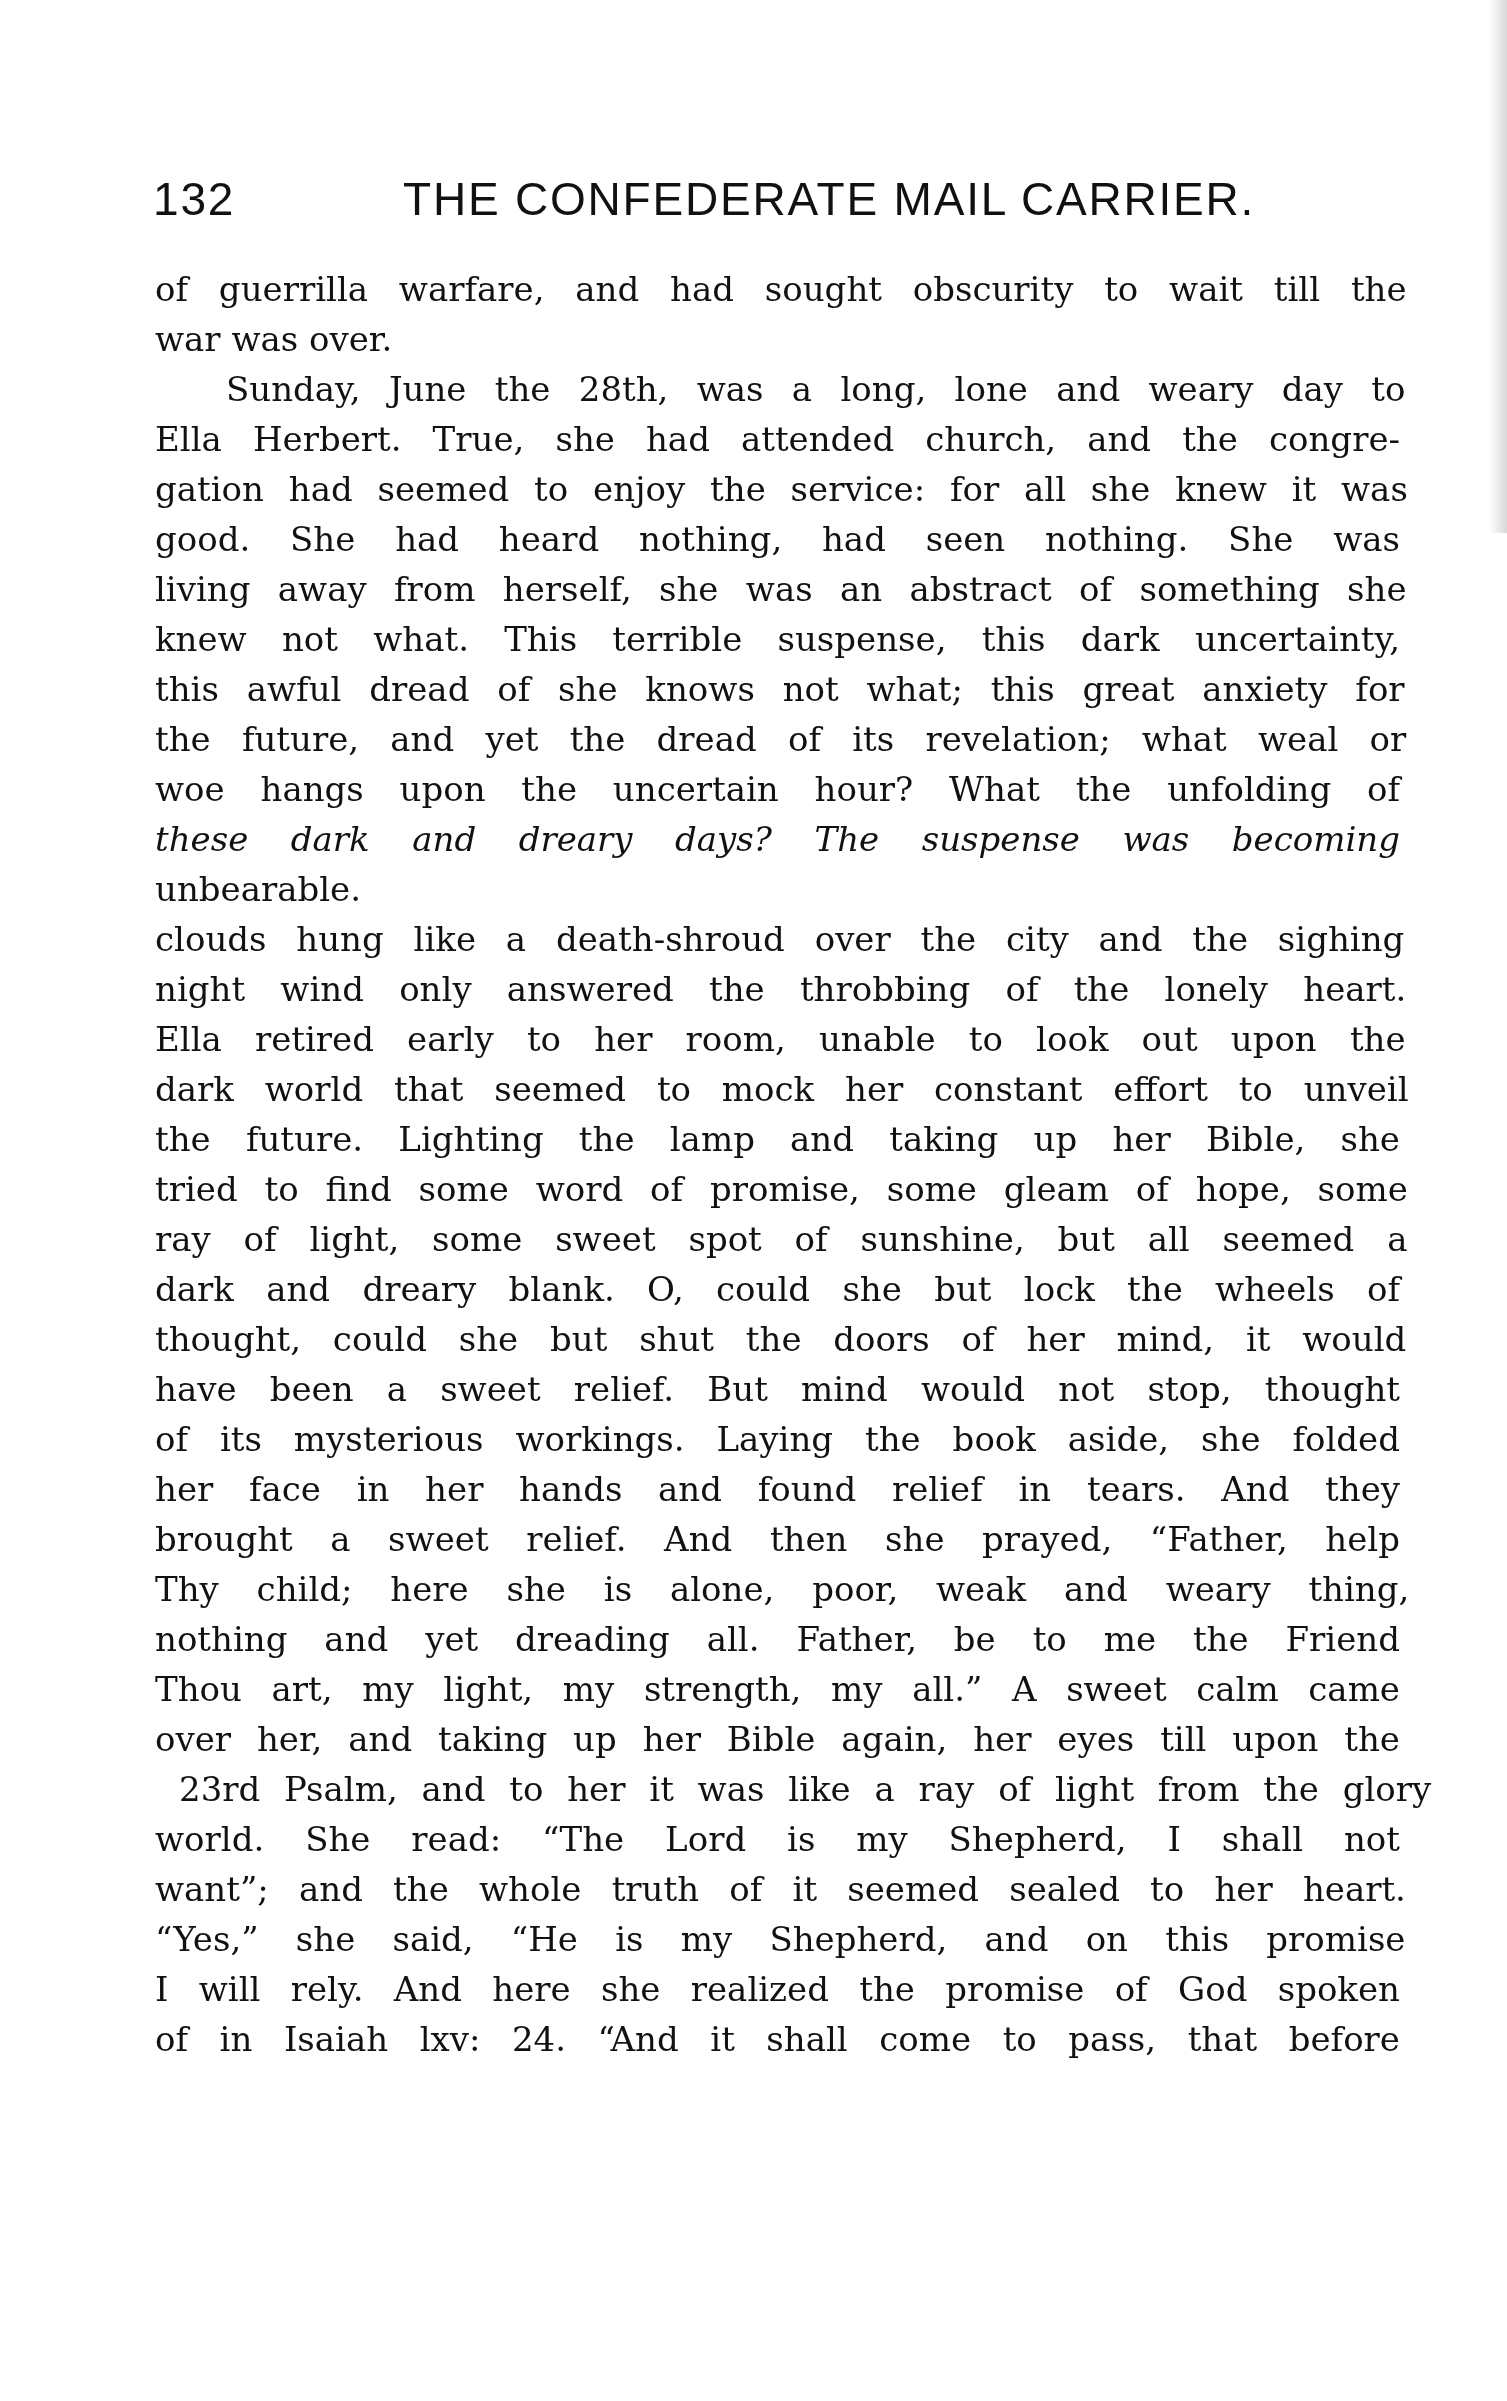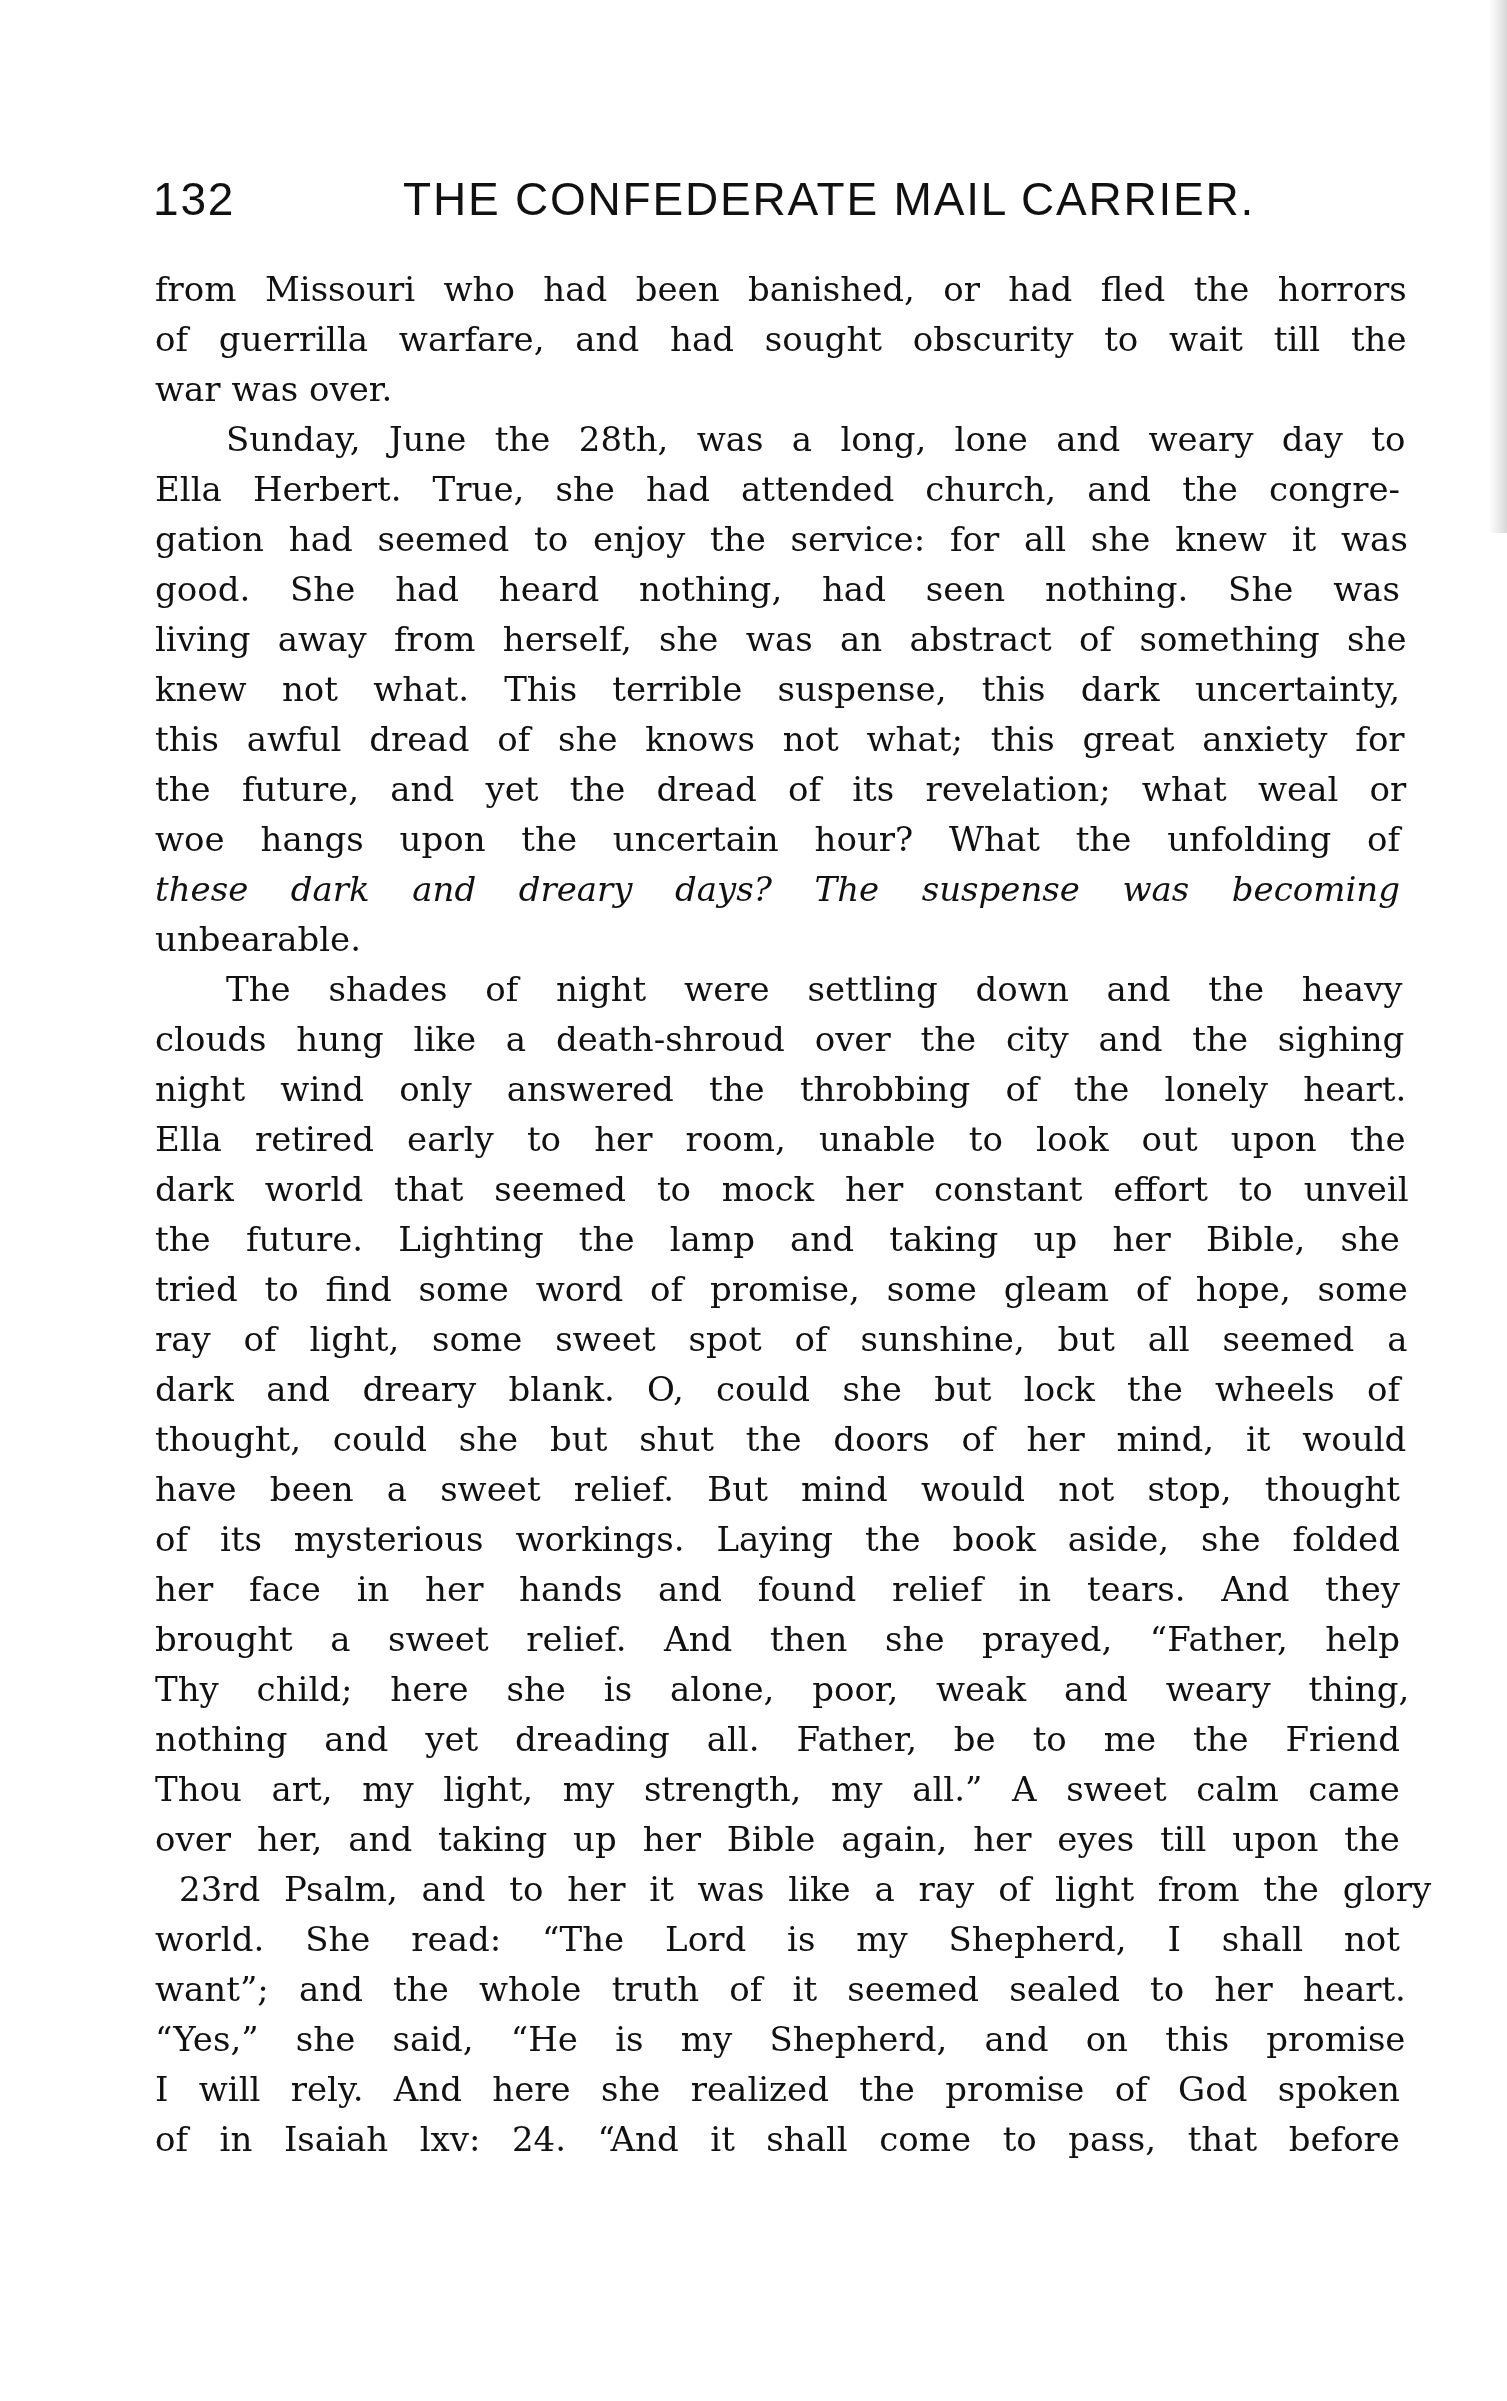--- a/index.html
+++ b/index.html
@@ -31,35 +31,33 @@
 <body>
 
 <div class="edge"></div>
 
 <div class="header">
   <span class="page-num">132</span>
   <span class="running-title">THE CONFEDERATE MAIL CARRIER.</span>
 </div>
 
 <div class="body-text" id="body-text">
-    <span class="line" style="display: block; word-spacing: 17.6px;">from Missouri who had been banished, or had fled the horrors</span>
     <span class="line" style="display: block; word-spacing: 20px;">of guerrilla warfare, and had sought obscurity to wait till the</span>
     <span class="line last">war was over.</span>
     <span class="line indent" style="display: block; word-spacing: 17.5px;">Sunday, June the 28th, was a long, lone and weary day to</span>
     <span class="line" style="display: block; word-spacing: 18px;">Ella Herbert.  True, she had attended church, and the congre-</span>
     <span class="line" style="display: block; word-spacing: 14px;">gation had seemed to enjoy the service: for all she knew it was</span>
     <span class="line" style="display: block; word-spacing: 22px;">good.  She had heard nothing, had seen nothing.  She was</span>
     <span class="line" style="display: block; word-spacing: 16.5px;">living away from herself, she was an abstract of something she</span>
     <span class="line" style="display: block; word-spacing: 21px;">knew not what.  This terrible suspense, this dark uncertainty,</span>
     <span class="line" style="display: block; word-spacing: 17px;">this awful dread of she knows not what; this great anxiety for</span>
     <span class="line" style="display: block; word-spacing: 20.4px;">the future, and yet the dread of its revelation; what weal or</span>
     <span class="line" style="display: block; word-spacing: 22px;">woe hangs upon the uncertain hour?  What the unfolding of</span>
     <span class="line" style="display: block; word-spacing: 28px; font-style: italic;">these dark and dreary days?  The suspense was becoming</span>
     <span class="line last">unbearable.</span>
-    <span class="line indent" style="display: block; word-spacing: 27px;">The shades of night were settling down and the heavy</span>
     <span class="line" style="display: block; word-spacing: 19px;">clouds hung like a death-shroud over the city and the sighing</span>
     <span class="line" style="display: block; word-spacing: 24.4px;">night wind only answered the throbbing of the lonely heart.</span>
     <span class="line" style="display: block; word-spacing: 22.3px;">Ella retired early to her room, unable to look out upon the</span>
     <span class="line" style="display: block; word-spacing: 20px;">dark world that seemed to mock her constant effort to unveil</span>
     <span class="line" style="display: block; word-spacing: 22px;">the future.  Lighting the lamp and taking up her Bible, she</span>
     <span class="line" style="display: block; word-spacing: 16px;">tried to find some word of promise, some gleam of hope, some</span>
     <span class="line" style="display: block; word-spacing: 22px;">ray of light, some sweet spot of sunshine, but all seemed a</span>
     <span class="line" style="display: block; word-spacing: 19.3px;">dark and dreary blank.  O, could she but lock the wheels of</span>
     <span class="line" style="display: block; word-spacing: 21px;">thought, could she but shut the doors of her mind, it would</span>
     <span class="line" style="display: block; word-spacing: 20px;">have been a sweet relief.  But mind would not stop, thought</span>

